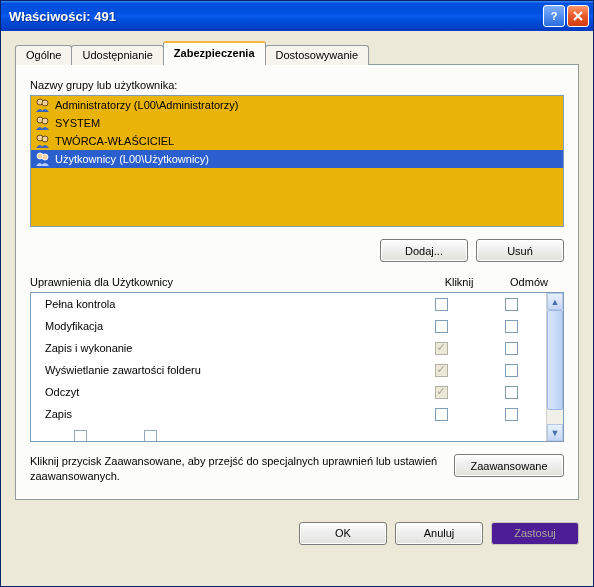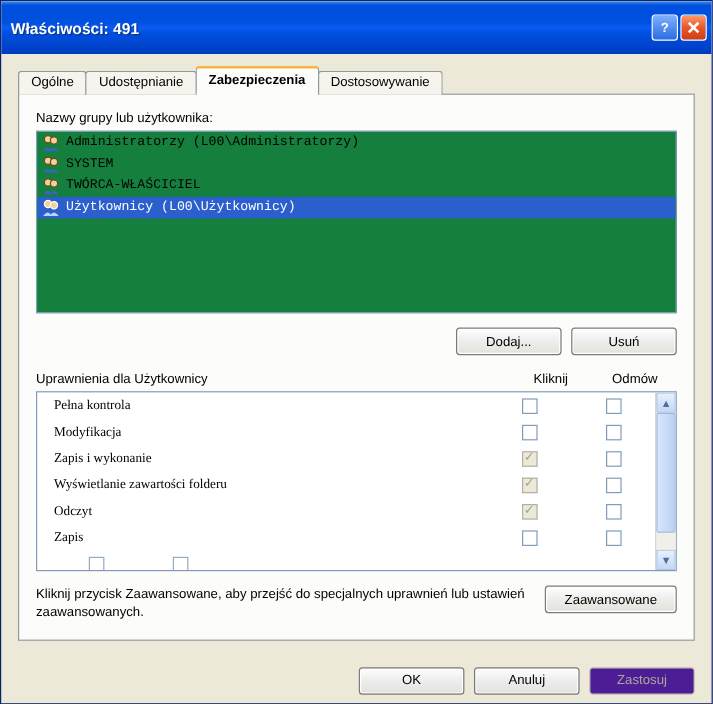--- a/index.html
+++ b/index.html
@@ -7,21 +7,21 @@
     margin: 0;
     font-family: Tahoma, sans-serif;
     font-size: 11px;
     background: #ece9d8;
     width: 594px;
     height: 587px;
     overflow: hidden;
     border: 1px solid #0a246a;
   }
   .titlebar {
-    height: 44px;
+    height: 30px;
     background: linear-gradient(to bottom,#3c8cf0 0%,#0050e0 8%,#0050e0 40%,#0a5bf0 50%,#0050e0 60%,#003bc0 100%);
     display: flex;
     align-items: center;
     padding: 0 4px 0 8px;
     color: #fff;
     font-weight: bold;
     font-size: 13px;
   }
   .titlebar-title { flex: 1; text-shadow: 1px 1px 1px rgba(0,0,0,.4); }
   .titlebar-btn {
@@ -77,25 +77,24 @@
   .tab-panel {
     border: 1px solid #919b9c;
     background: #fcfcfa;
     padding: 14px;
     position: relative;
     top:0;
     z-index:1;
   }
   .label { margin-bottom: 4px; }
   .listbox {
-    background: #15803d;
+    background: #eab308;
     border: 1px solid #7f9db9;
-    height: 152px;
+    height: 132px;
     overflow: hidden;
-    font-family: Liberation Mono, monospace;
   }
   .list-row {
     display: flex;
     align-items: center;
     padding: 1px 4px;
     height: 18px;
     gap: 4px;
   }
   .list-row.selected {
     background: #2b5fcd;
@@ -143,21 +142,21 @@
   .perm-scroll{
     flex:1;
     overflow:hidden;
   }
   .perm-row {
     display: flex;
     align-items: center;
     height: 22px;
     padding-left: 14px;
   }
-  .perm-name { flex: 1; font-family: Liberation Serif, serif; }
+  .perm-name { flex: 1; }
   .perm-check { width: 70px; display:flex; justify-content:center; }
   .chk {
     width: 13px; height: 13px;
     border: 1px solid #7f9db9;
     background: #fff;
     display:inline-flex;align-items:center;justify-content:center;
   }
   .chk.disabled-checked{
     background:#ece9d8;
     border-color:#b1b1a6;

